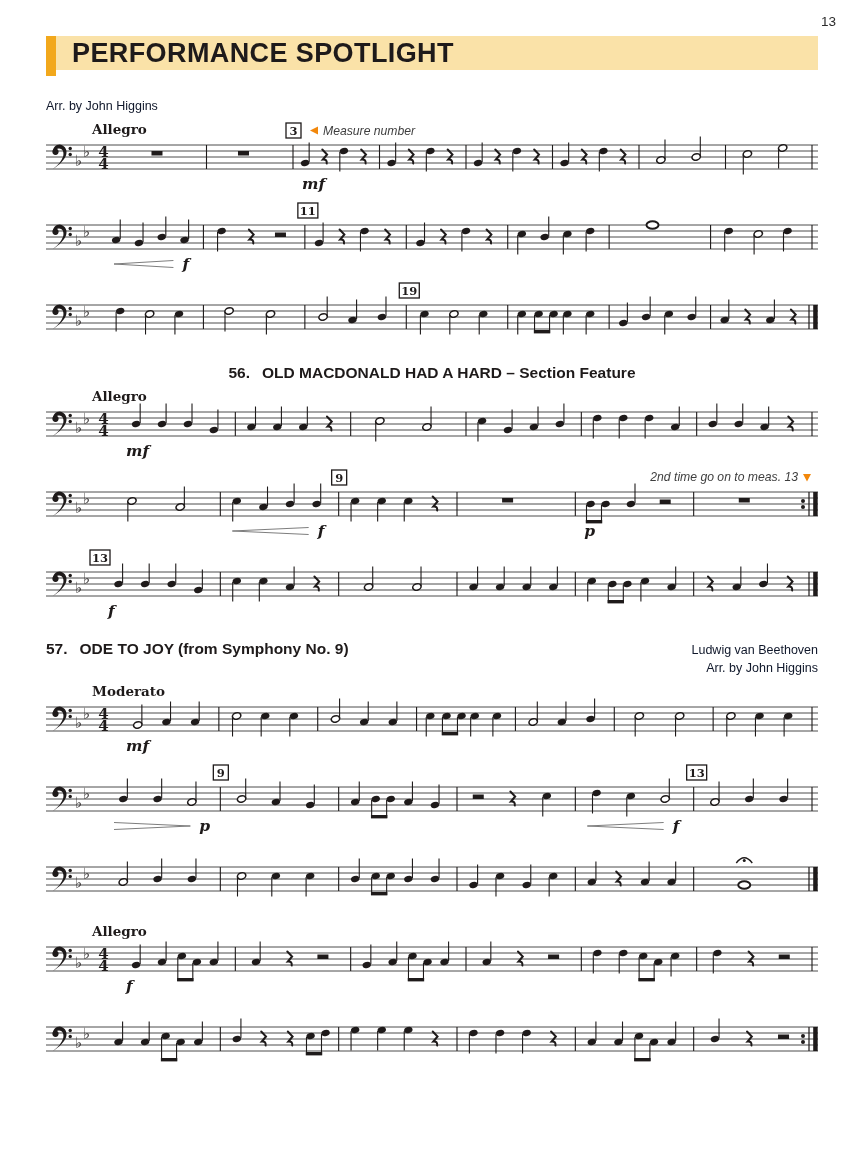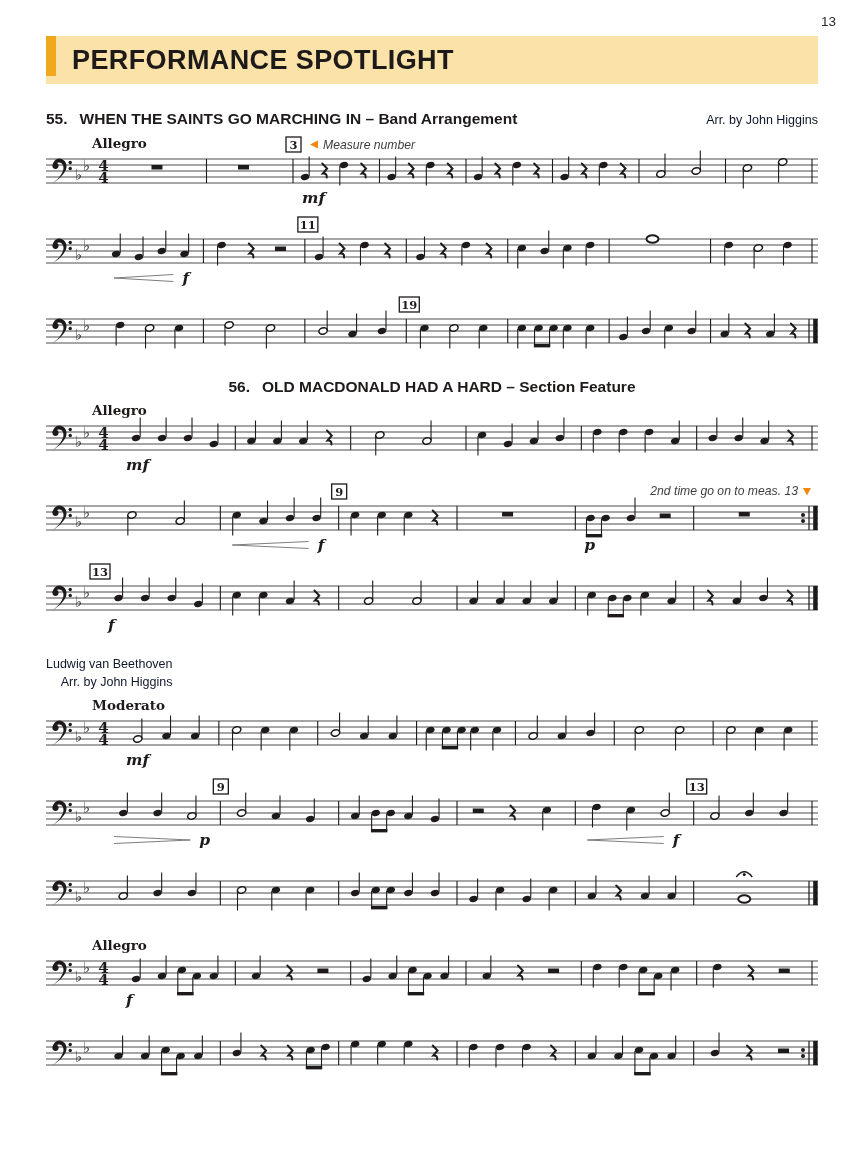--- a/index.html
+++ b/index.html
@@ -9,21 +9,21 @@
     --band:#FAE2A8;
     --orange:#F2870B;
   }
   *{box-sizing:border-box;}
   html,body{margin:0;padding:0;}
   body{
     width:864px;height:1152px;position:relative;background:#ffffff;
     font-family:"Liberation Sans",sans-serif;color:var(--ink);overflow:hidden;
   }
   .pagenum{position:absolute;top:14px;right:28px;font-size:13.5px;color:#2b2b2b;}
-  .band{margin:36px 46px 0 46px;height:48px;background:var(--band);position:relative;display:flex;align-items:center;}
+  .band{margin:36px 46px 0 46px;height:34px;background:var(--band);position:relative;display:flex;align-items:center;}
   .band-bar{position:absolute;left:0;top:0;width:10px;height:40px;background:var(--accent);}
   .band h1{margin:0 0 0 26px;font-size:27px;font-weight:800;letter-spacing:.4px;line-height:40px;color:var(--ink);}
   #songs{margin:0 46px;}
   .song-header{display:flex;justify-content:space-between;align-items:flex-start;margin:24px 0 2px 0;}
   .song:nth-child(1) .song-header{margin-top:26px;}
   .song:nth-child(2) .song-header{margin-top:7px;justify-content:center;}
   .song:nth-child(3) .song-header{margin-top:16px;}
   .song:nth-child(4) .song-header{margin-top:24px;}
   .song-title{font-size:15.5px;font-weight:bold;display:flex;gap:12px;white-space:nowrap;}
   .song-credits{font-size:12.5px;line-height:18px;text-align:right;color:#0f172a;padding-top:1px;}
@@ -42,24 +42,20 @@
 <div class="pagenum">13</div>
 
 <div class="band">
   <div class="band-bar"></div>
   <h1>PERFORMANCE SPOTLIGHT</h1>
 </div>
 
 <main id="songs">
     <section class="song">
       <div class="song-header">
-        <div class="song-title">
-          <span>55.</span>
-          <span>WHEN THE SAINTS GO MARCHING IN – Band Arrangement</span>
-        </div>
         <div class="song-credits">
           <div>Arr. by John Higgins</div>
         </div>
       </div>
       <div class="systems">
         <svg width="772" height="80" viewBox="0 0 772 80">
           <line x1="0" y1="28" x2="772" y2="28" stroke="#4d4d4d" stroke-width="1"></line>
           <line x1="0" y1="34" x2="772" y2="34" stroke="#4d4d4d" stroke-width="1"></line>
           <line x1="0" y1="40" x2="772" y2="40" stroke="#4d4d4d" stroke-width="1"></line>
           <line x1="0" y1="46" x2="772" y2="46" stroke="#4d4d4d" stroke-width="1"></line>
@@ -496,20 +492,24 @@
           <g>
             <rect x="44" y="6" width="20" height="15" fill="#fff" stroke="#1E1A1A" stroke-width="1.3"></rect>
             <text x="54" y="17.6" class="t-box" text-anchor="middle">13</text>
           </g>
           <text x="62" y="71.5" class="t-dyn">f</text>
         </svg>
       </div>
     </section>
     <section class="song">
       <div class="song-header">
+        <div class="song-title">
+          <span>57.</span>
+          <span>ODE TO JOY (from Symphony No. 9)</span>
+        </div>
         <div class="song-credits">
           <div>Ludwig van Beethoven</div>
           <div>Arr. by John Higgins</div>
         </div>
       </div>
       <div class="systems">
         <svg width="772" height="80" viewBox="0 0 772 80">
           <line x1="0" y1="28" x2="772" y2="28" stroke="#4d4d4d" stroke-width="1"></line>
           <line x1="0" y1="34" x2="772" y2="34" stroke="#4d4d4d" stroke-width="1"></line>
           <line x1="0" y1="40" x2="772" y2="40" stroke="#4d4d4d" stroke-width="1"></line>

